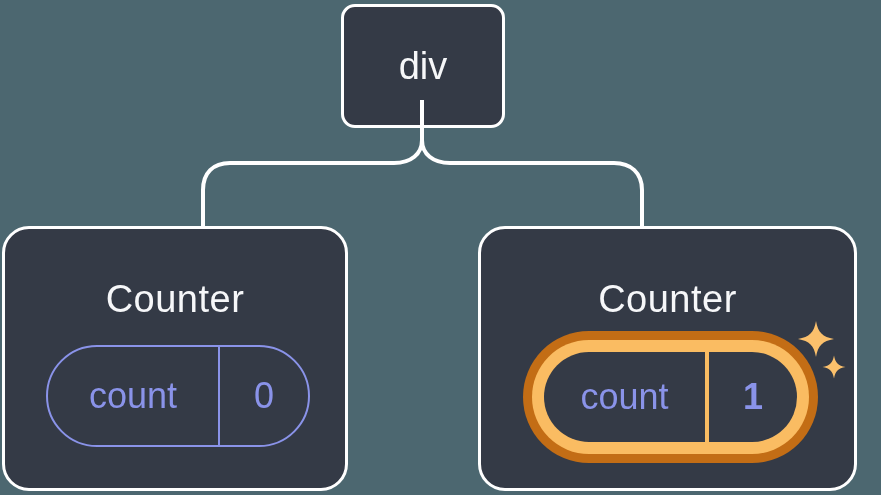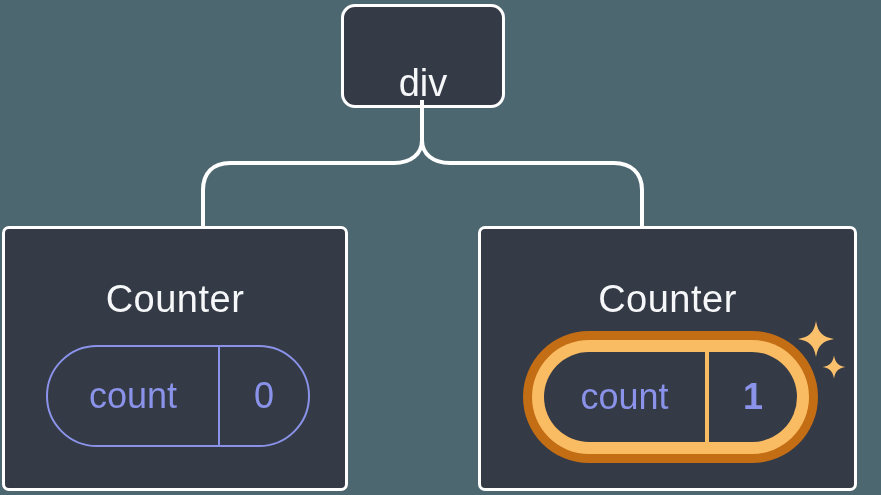--- a/index.html
+++ b/index.html
@@ -25,28 +25,28 @@
     width:881px;height:495px;
     background:var(--background);
   }
   .node{
     position:absolute;
     background:var(--node-fill);
     border:3px solid var(--node-border);
     color:var(--text-primary);
   }
   .root-node{
-    left:341px;top:4px;width:164px;height:104px;
+    left:341px;top:4px;width:164px;height:124px;
     border-radius:14px;
-    display:flex;align-items:flex-end;justify-content:center;
+    display:flex;align-items:center;justify-content:center;
     font-size:38px;
   }
   .counter-node{
     top:226px;height:265px;
-    border-radius:7px;
+    border-radius:27px;
   }
   .counter-left{left:2px;width:346px;}
   .counter-right{left:478px;width:379px;}
   .counter-title{
     position:absolute;top:49px;left:0;right:0;
     text-align:center;
     font-size:38px;
     color:var(--text-primary);
     letter-spacing:.5px;
   }

